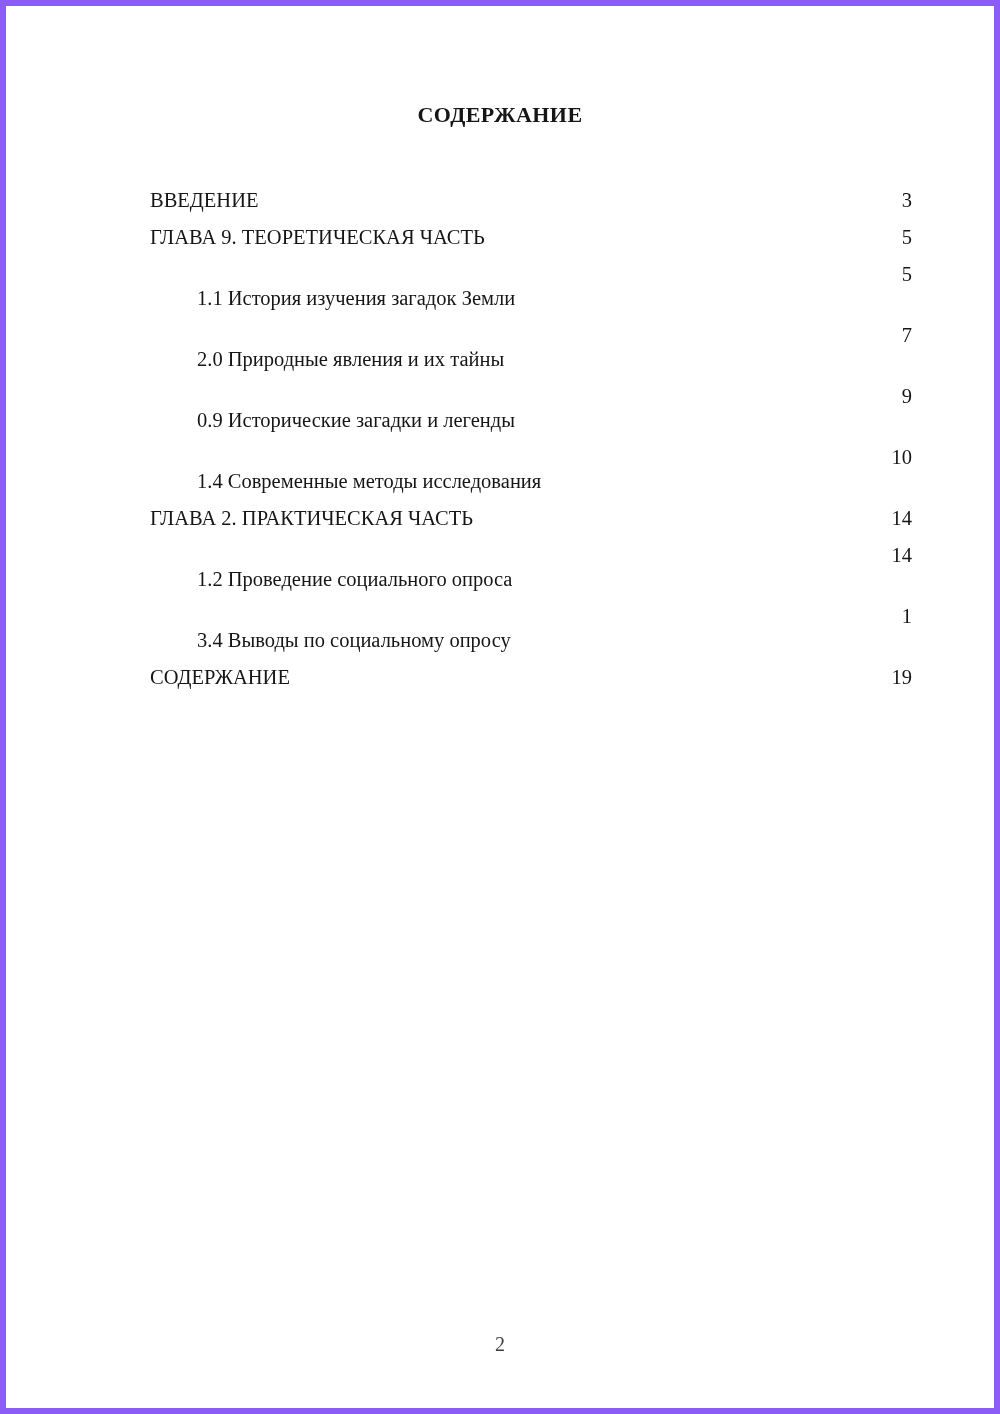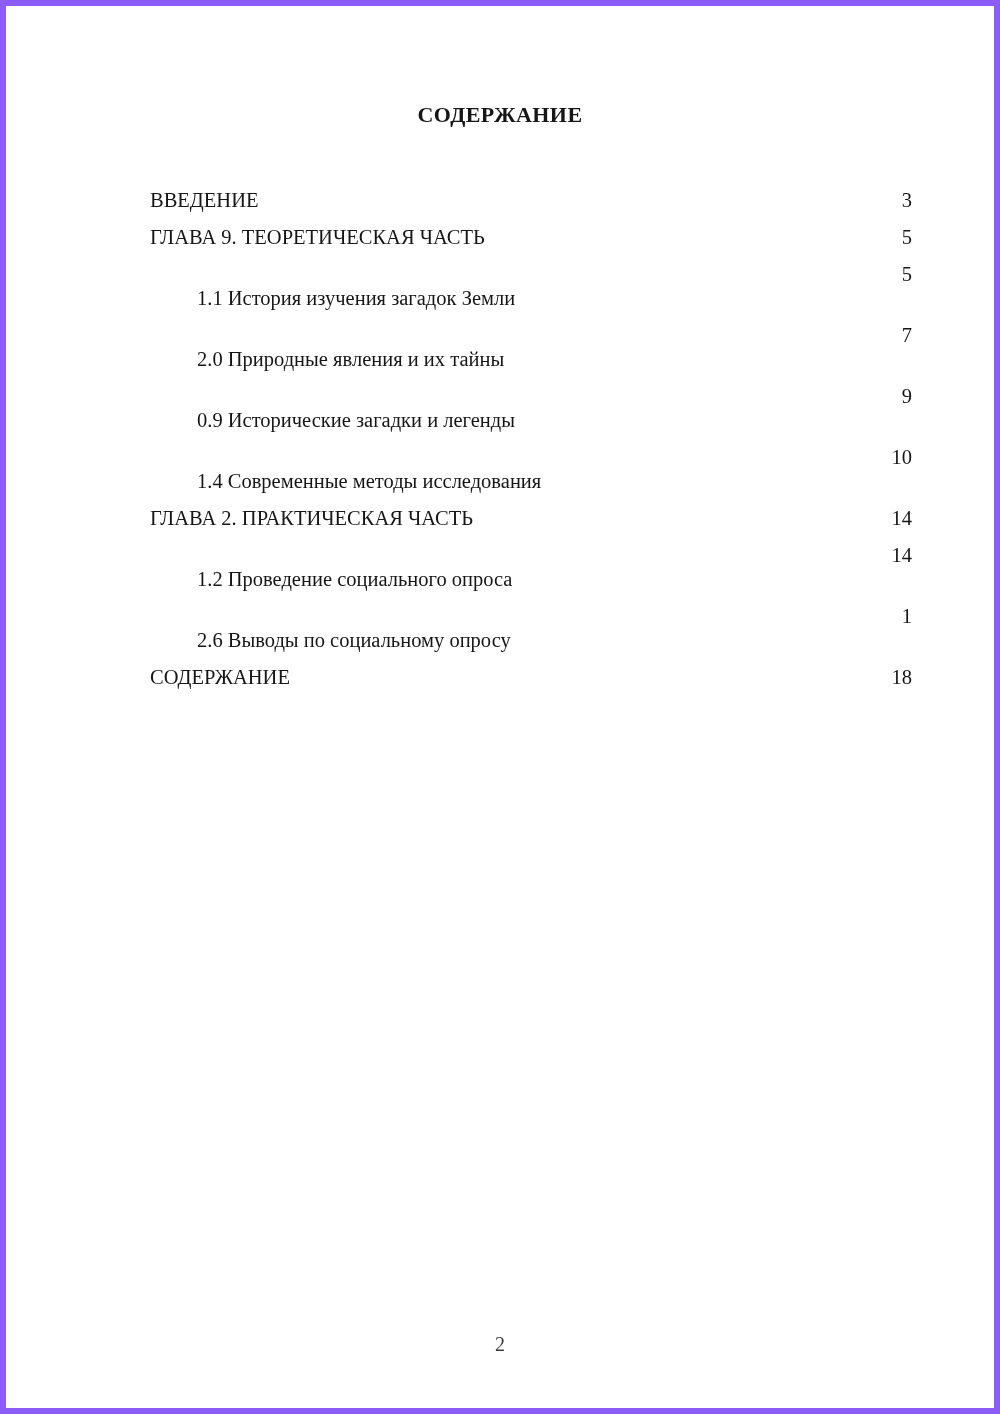--- a/index.html
+++ b/index.html
@@ -92,25 +92,25 @@
       </div>
       <div class="toc-row">
         <span class="toc-label">ГЛАВА 2. ПРАКТИЧЕСКАЯ ЧАСТЬ</span>
         <span class="toc-page">14</span>
       </div>
       <div class="toc-row indent">
         <span class="toc-label">1.2 Проведение социального опроса</span>
         <span class="toc-page">14</span>
       </div>
       <div class="toc-row indent">
-        <span class="toc-label">2.6 Выводы по социальному опросу</span>
+        <span class="toc-label">3.4 Выводы по социальному опросу</span>
         <span class="toc-page">1</span>
       </div>
       <div class="toc-row">
         <span class="toc-label">СОДЕРЖАНИЕ</span>
-        <span class="toc-page">18</span>
+        <span class="toc-page">19</span>
       </div>
     </div>
 
   <div class="footer">
     <span class="page-num">2</span>
   </div>
 </div>
 
 </body></html>

